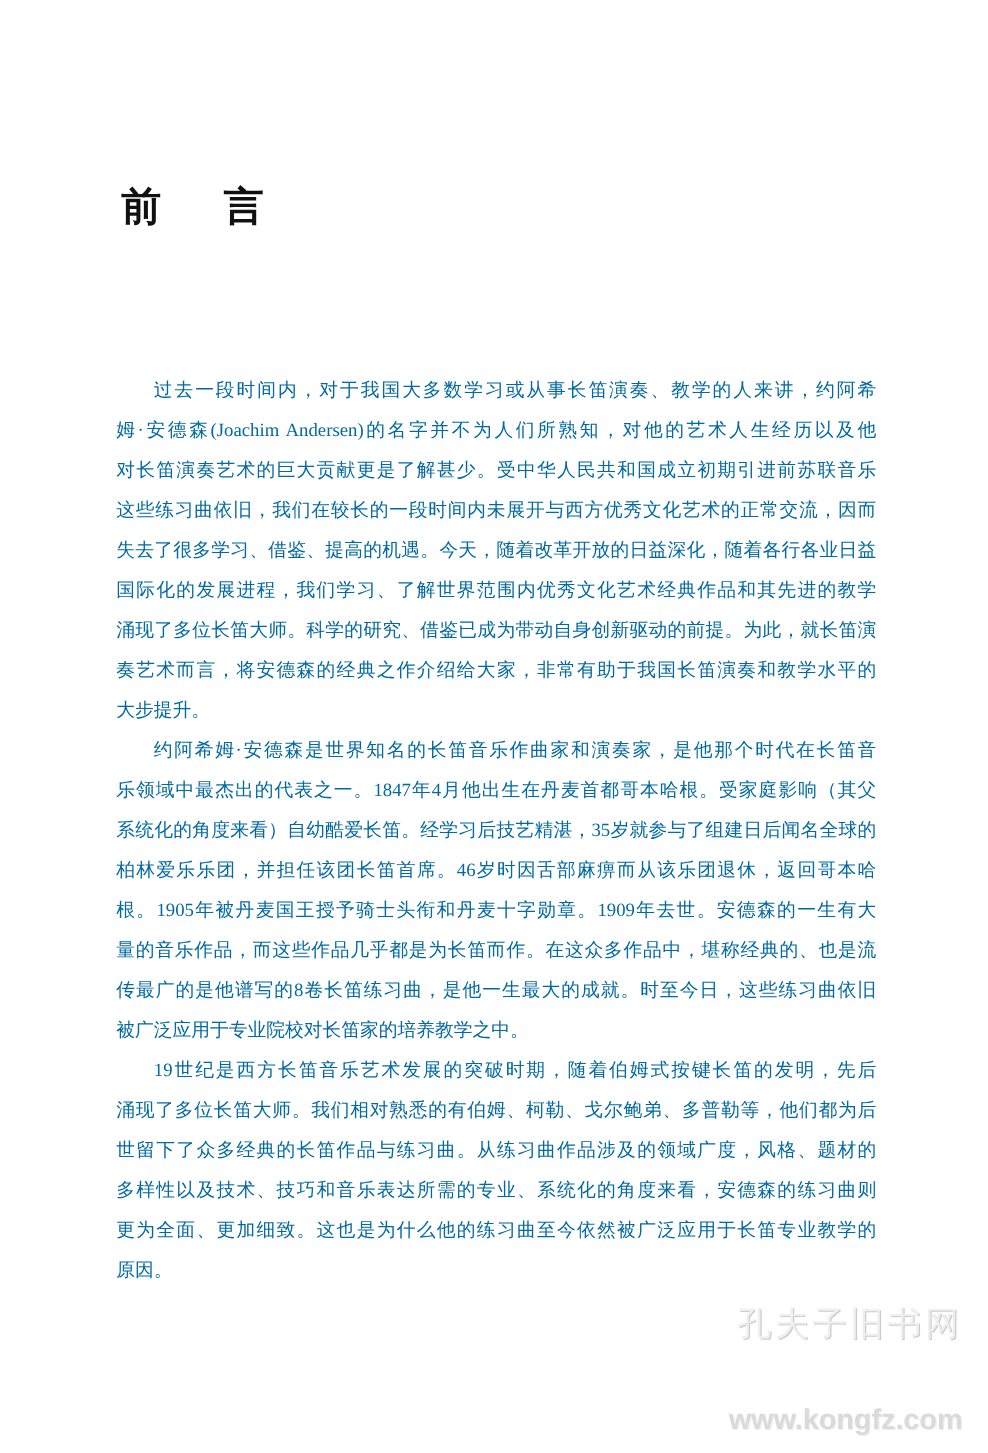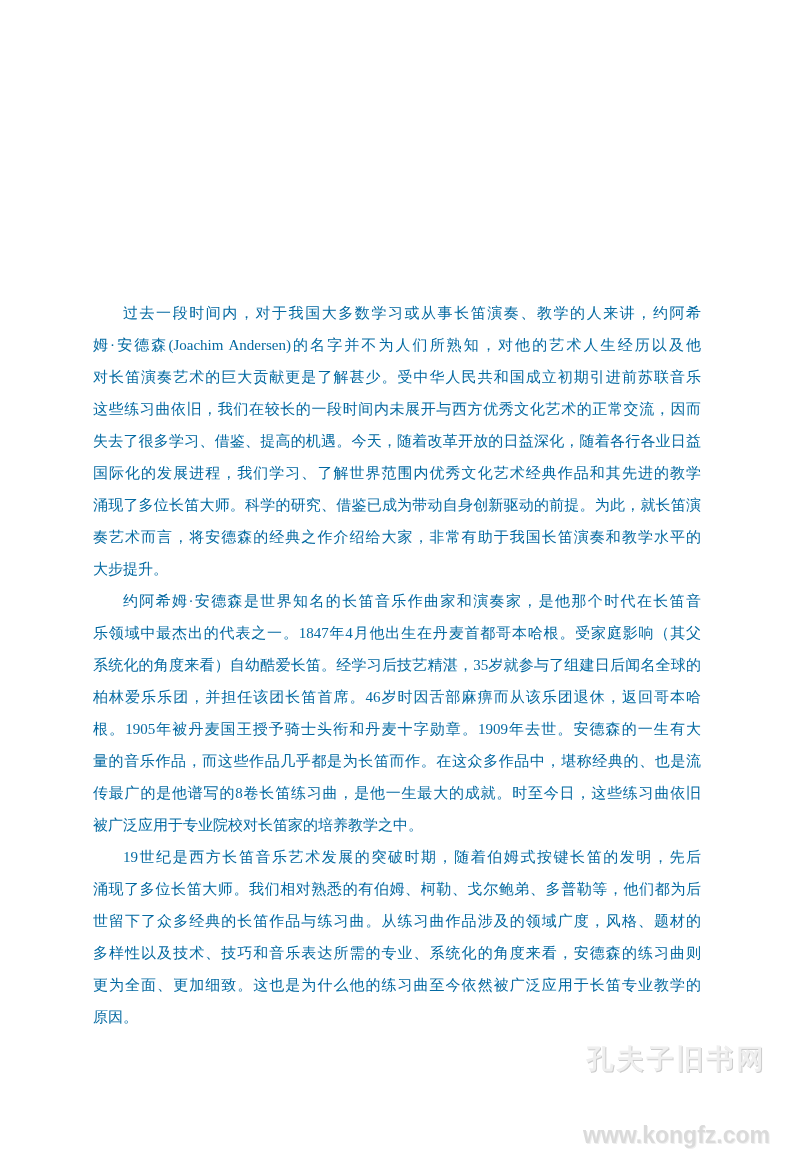--- a/index.html
+++ b/index.html
@@ -50,40 +50,42 @@
   }
   .watermark {
     position: absolute;
     right: 20px;
     bottom: 14px;
     text-align: center;
     line-height: 1.1;
   }
   .wm-name {
     font-size: 27px;
-    font-weight: bold;
+    font-weight: normal;
     letter-spacing: 3px;
     color: #efefef;
     text-shadow: 1px 1px 0 #cccccc;
     font-family: "Liberation Serif", "DejaVu Serif", serif;
+    text-align: right;
   }
   .wm-url {
     font-size: 23px;
     font-weight: bold;
     color: #dadada;
     text-shadow: 1px 1px 0 #eeeeee;
     font-family: "Liberation Sans", "DejaVu Sans", sans-serif;
     margin-top: 48px;
   }
 </style>
 </head>
 <body>
 
 <div class="page">
 
+  <div class="page-title">前　言</div>
 
   <div class="body-text">
     <div class="line indent">过去一段时间内，对于我国大多数学习或从事长笛演奏、教学的人来讲，约阿希</div>
     <div class="line">姆·安德森(Joachim Andersen)的名字并不为人们所熟知，对他的艺术人生经历以及他</div>
     <div class="line">对长笛演奏艺术的巨大贡献更是了解甚少。受中华人民共和国成立初期引进前苏联音乐</div>
     <div class="line">这些练习曲依旧，我们在较长的一段时间内未展开与西方优秀文化艺术的正常交流，因而</div>
     <div class="line">失去了很多学习、借鉴、提高的机遇。今天，随着改革开放的日益深化，随着各行各业日益</div>
     <div class="line">国际化的发展进程，我们学习、了解世界范围内优秀文化艺术经典作品和其先进的教学</div>
     <div class="line">涌现了多位长笛大师。科学的研究、借鉴已成为带动自身创新驱动的前提。为此，就长笛演</div>
     <div class="line">奏艺术而言，将安德森的经典之作介绍给大家，非常有助于我国长笛演奏和教学水平的</div>

